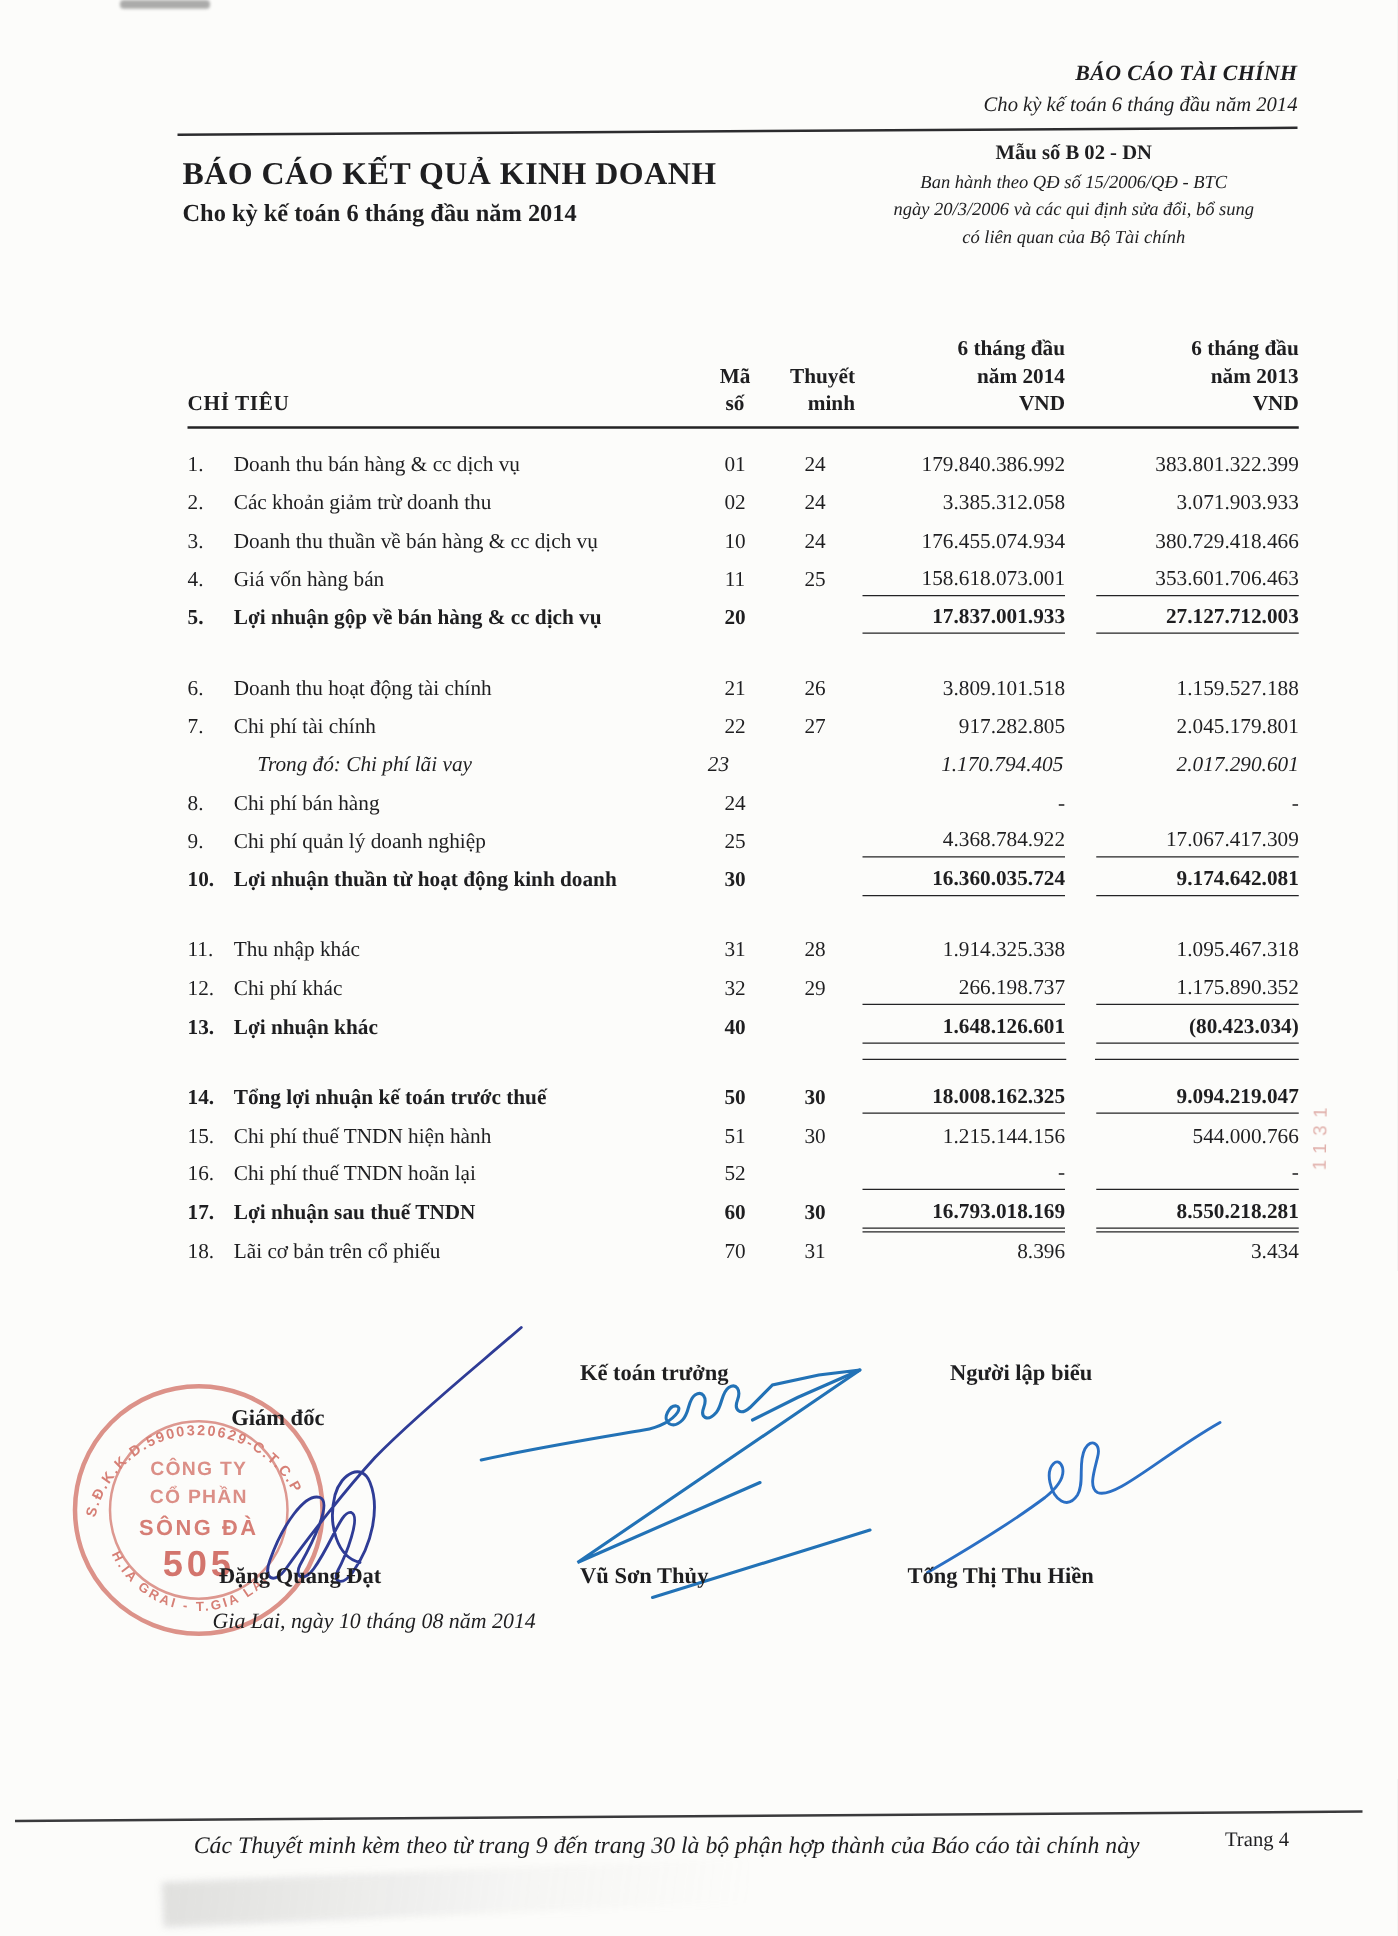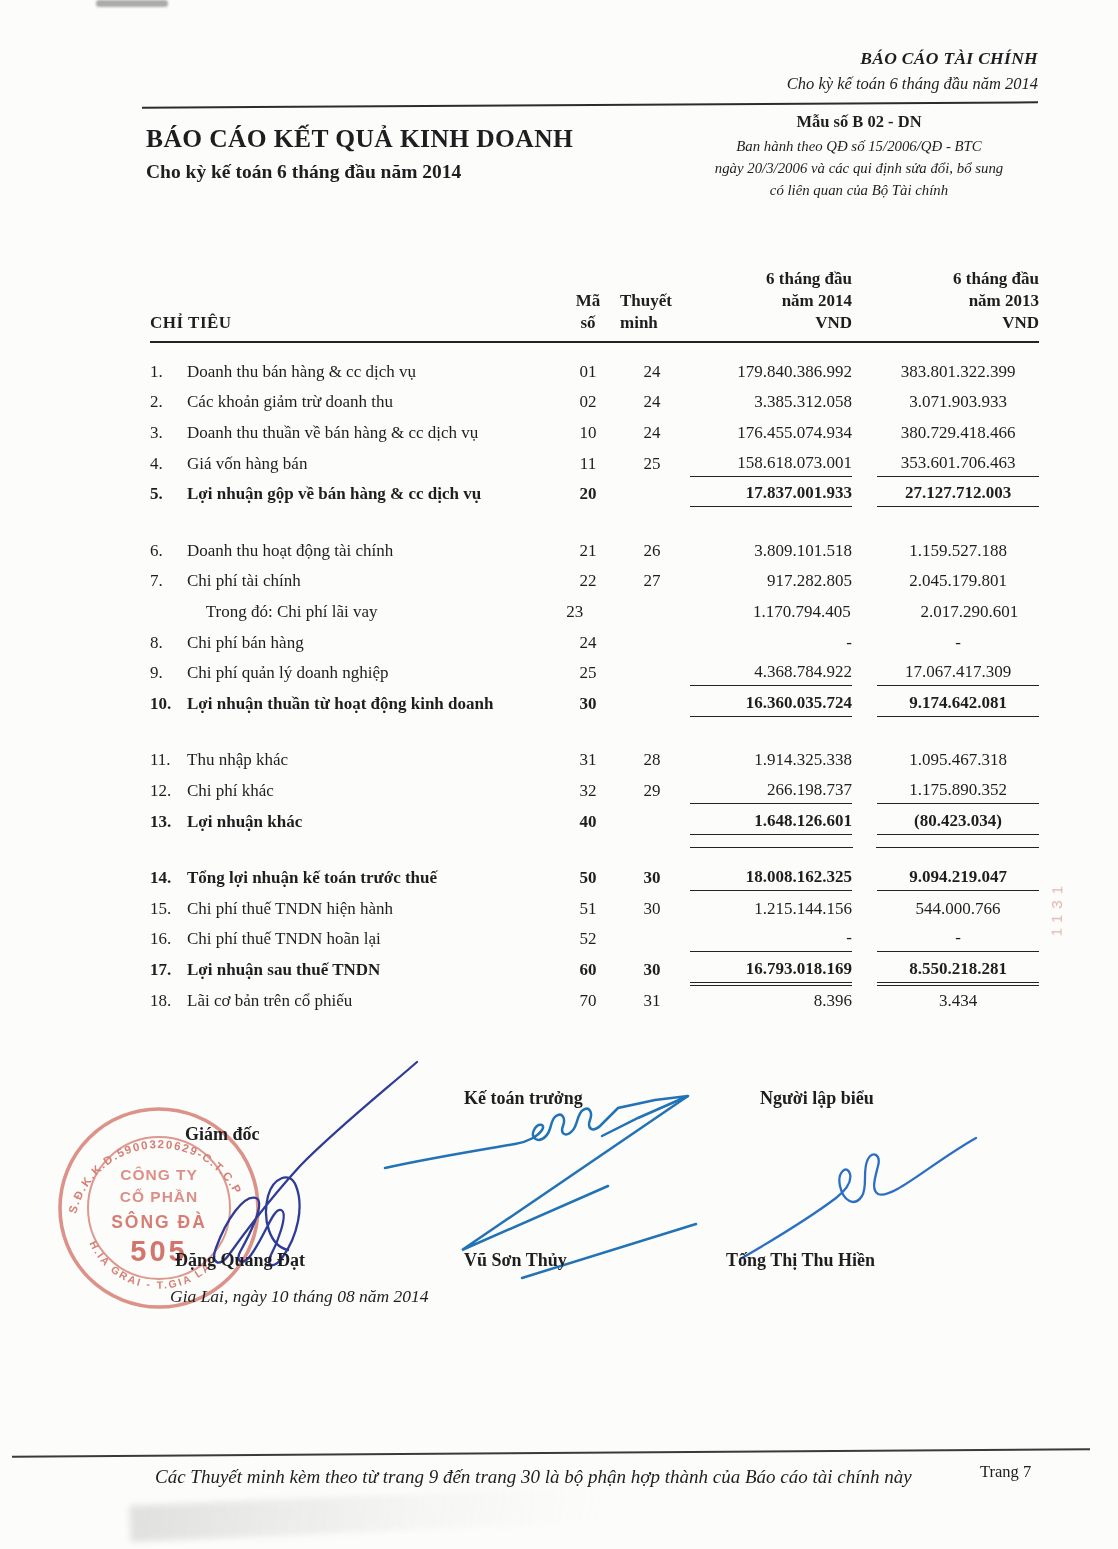--- a/index.html
+++ b/index.html
@@ -28,34 +28,34 @@
   
   .form-block{position:absolute;left:676px;top:112px;width:366px;text-align:center;}
   .form-no{font-weight:bold;font-size:16.5px;margin-bottom:3px;}
   .form-line{font-style:italic;font-size:14.8px;line-height:1.5;}
   
   .rtable{position:absolute;left:150px;top:268px;width:889px;font-size:17px;}
   .thead{display:flex;align-items:flex-end;padding-bottom:7px;border-bottom:2.3px solid #232325;}
   .th{font-weight:bold;line-height:1.3;}
   .th-criteria{width:406px;font-size:17px;letter-spacing:.5px;}
   .th-code{width:64px;text-align:center;}
-  .th-note{width:64px;text-align:left;}
+  .th-note{width:64px;text-align:right;}
   .th-v1{width:162px;margin-left:6px;text-align:right;}
   .th-v2{width:162px;margin-left:25px;text-align:right;}
   .tbody{padding-top:11px;}
   .trow{display:flex;align-items:flex-end;height:30.6px;}
   .trow>div{padding-bottom:3px;}
   .c-no{width:37px;}
   .c-label{width:369px;}
   .c-code{width:64px;text-align:center;}
   .c-note{width:64px;text-align:center;}
   .c-v1{width:162px;margin-left:6px;text-align:right;}
-  .c-v2{width:162px;margin-left:25px;text-align:center;}
+  .c-v2{width:162px;margin-left:25px;text-align:right;}
   .bold{font-weight:bold;}
-  .italic{gap:24px;}
+  .italic{font-style:italic;gap:24px;}
   .u{border-bottom:1.7px solid #232325;}
   .uu{position:relative;border-bottom:1.7px solid #232325;}
   .uu::after{content:"";position:absolute;left:0;right:0;bottom:-4.5px;height:1.7px;background:#232325;}
   .spacer{height:26px;display:flex;align-items:center;}
   .sline1{margin-left:540px;width:164px;border-bottom:1.7px solid #232325;height:0;}
   .sline2{margin-left:23px;width:164px;border-bottom:1.7px solid #232325;height:0;}
   
   .sig-title,.sig-name{position:absolute;font-weight:bold;font-size:18px;}
   .sig-ink{position:absolute;left:140px;top:1038px;pointer-events:none;}
   .date-line{position:absolute;left:170px;top:1286px;font-style:italic;font-size:17.5px;}
@@ -321,15 +321,15 @@
     </g>
   </svg>
 
   <div class="sig-name" style="left:175px;top:1250px;">Đặng Quang Đạt</div>
   <div class="sig-name" style="left:464px;top:1250px;">Vũ Sơn Thủy</div>
   <div class="sig-name" style="left:726px;top:1250px;">Tống Thị Thu Hiền</div>
   <div class="date-line">Gia Lai, ngày 10 tháng 08 năm 2014</div>
 
   <div class="footer-rule"></div>
   <div class="footer-note">Các Thuyết minh kèm theo từ trang 9 đến trang 30 là bộ phận hợp thành của Báo cáo tài chính này</div>
-  <div class="footer-page">Trang 7</div>
+  <div class="footer-page">Trang 4</div>
 
 </div>
 
 </body></html>

